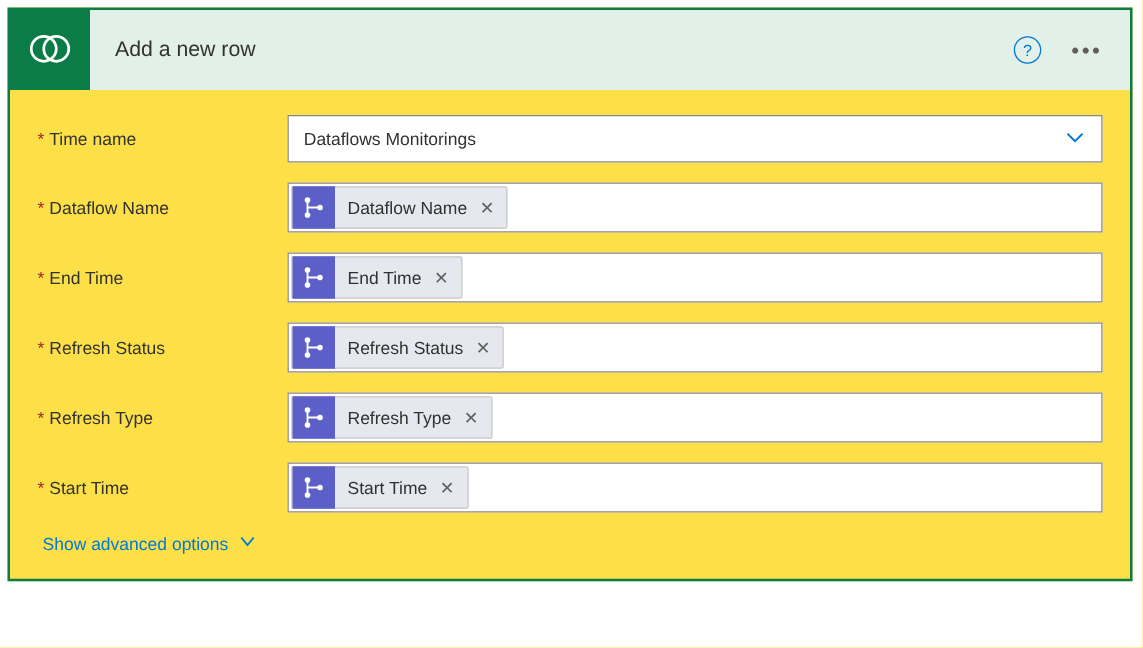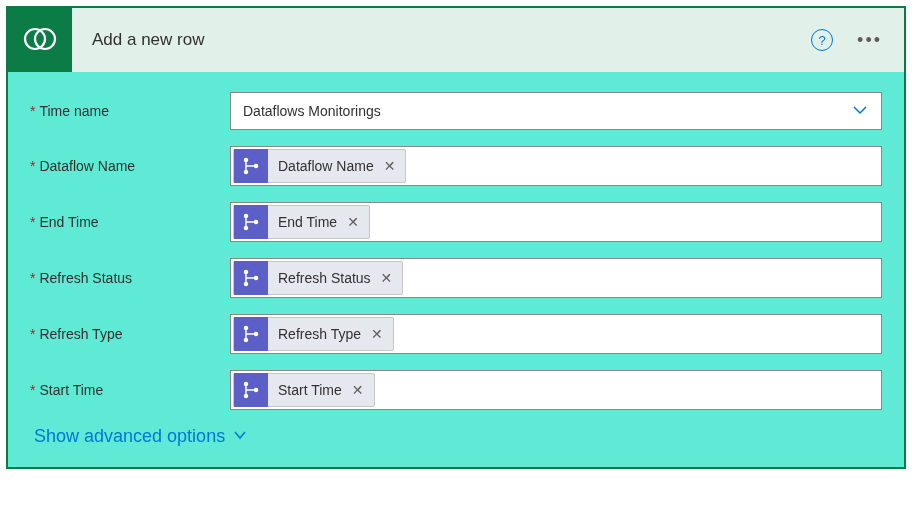--- a/index.html
+++ b/index.html
@@ -10,21 +10,21 @@
     body {
       font-family: "Segoe UI", -apple-system, sans-serif;
       background: #ffffff;
       padding: 6px;
       font-size: 14px;
       color: #323130;
     }
     .card {
       border: 2px solid #0b7c46;
       width: 900px;
-      background: #5eead4;
+      background: #fde047;
     }
     .card-header {
       display: flex;
       align-items: center;
       height: 64px;
       background: #e1f0e8;
     }
     .header-icon-box {
       width: 64px;
       height: 64px;
@@ -147,21 +147,21 @@
     .token-remove {
       color: #605e5c;
       font-size: 14px;
       cursor: pointer;
       padding: 0 2px;
     }
     .advanced-row {
       display: flex;
       align-items: center;
       color: #0078d4;
-      font-size: 18px;
+      font-size: 14px;
       cursor: pointer;
       margin-top: 16px;
       gap: 8px;
       padding-left: 4px;
     }
     .advanced-row svg {
       width: 14px;
       height: 14px;
     }
   </style>

